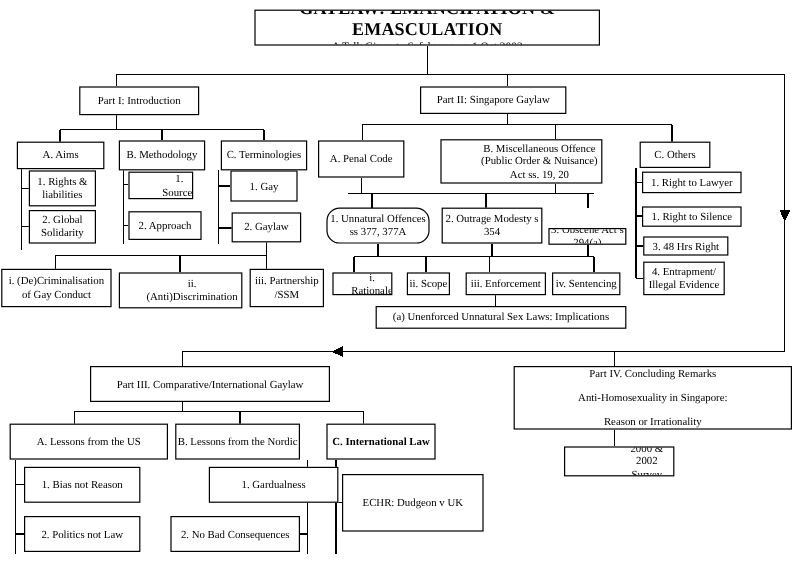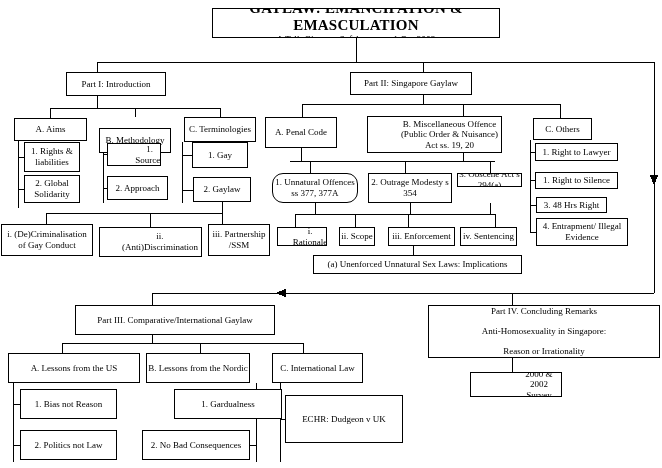--- a/index.html
+++ b/index.html
@@ -48,53 +48,53 @@
     <polygon fill="#000" points="276,293 286,288.5 286,297.5"></polygon>
   </svg>
 
   <div class="node stack" id="n-title" style="left:212px;top:8px;width:288px;height:30px;">
     <span class="ln t1">GAYLAW: EMANCIPATION &amp; EMASCULATION</span>
     <span class="ln t2">A Talk Given to Safehaven on 1 Oct 2002</span>
   </div>
 
   <div class="node" style="left:66px;top:72px;width:100px;height:24px;">Part I: Introduction</div>
   <div class="node" style="left:14px;top:118px;width:73px;height:23px;">A. Aims</div>
-  <div class="node" style="left:99px;top:128px;width:72px;height:25px;">B. Methodology</div>
+  <div class="node" style="left:99px;top:117px;width:72px;height:25px;">B. Methodology</div>
   <div class="node" style="left:184px;top:117px;width:72px;height:25px;">C. Terminologies</div>
   <div class="node" style="left:24px;top:142px;width:56px;height:30px;">1. Rights &amp; liabilities</div>
   <div class="node" style="left:24px;top:175px;width:56px;height:28px;">2. Global Solidarity</div>
   <div class="node" style="left:107px;top:143px;width:54px;height:23px;padding-left:32px;">1. Sources</div>
   <div class="node" style="left:107px;top:176px;width:61px;height:24px;">2. Approach</div>
   <div class="node" style="left:192px;top:142px;width:56px;height:26px;">1. Gay</div>
   <div class="node" style="left:193px;top:177px;width:58px;height:25px;">2. Gaylaw</div>
   <div class="node" style="left:1px;top:224px;width:92px;height:32px;">i. (De)Criminalisation of Gay Conduct</div>
   <div class="node" style="left:99px;top:227px;width:103px;height:30px;padding-left:20px;">ii. (Anti)Discrimination</div>
   <div class="node" style="left:208px;top:224px;width:62px;height:32px;">iii. Partnership /SSM</div>
 
   <div class="node" style="left:350px;top:72px;width:122px;height:23px;">Part II: Singapore Gaylaw</div>
   <div class="node" style="left:265px;top:117px;width:72px;height:31px;">A. Penal Code</div>
   <div class="node" style="left:367px;top:116px;width:135px;height:37px;padding-left:31px;">B. Miscellaneous Offence (Public Order &amp; Nuisance) Act ss. 19, 20</div>
   <div class="node" style="left:533px;top:118px;width:59px;height:22px;">C. Others</div>
   <div class="node" style="left:272px;top:173px;width:86px;height:30px;border-radius:11px;">1. Unnatural Offences ss 377, 377A</div>
   <div class="node" style="left:368px;top:173px;width:84px;height:30px;text-align:center;">2. Outrage Modesty s 354</div>
-  <div class="node" style="left:457px;top:173px;width:65px;height:14px;">3. Obscene Act s 294(a)</div>
+  <div class="node" style="left:457px;top:190px;width:65px;height:14px;">3. Obscene Act s 294(a)</div>
   <div class="node" style="left:277px;top:227px;width:50px;height:19px;padding-left:17px;">i. Rationale</div>
   <div class="node" style="left:339px;top:227px;width:36px;height:19px;">ii. Scope</div>
   <div class="node" style="left:388px;top:227px;width:67px;height:19px;">iii. Enforcement</div>
   <div class="node" style="left:460px;top:227px;width:57px;height:19px;">iv. Sentencing</div>
   <div class="node" style="left:313px;top:255px;width:209px;height:19px;">(a) Unenforced Unnatural Sex Laws: Implications</div>
   <div class="node" style="left:535px;top:143px;width:83px;height:18px;">1. Right to Lawyer</div>
   <div class="node" style="left:535px;top:172px;width:83px;height:17px;">1. Right to Silence</div>
   <div class="node" style="left:536px;top:197px;width:71px;height:16px;">3. 48 Hrs Right</div>
-  <div class="node" style="left:536px;top:218px;width:92px;height:28px;">4. Entrapment/ Illegal Evidence</div>
+  <div class="node" style="left:536px;top:218px;width:68px;height:28px;">4. Entrapment/ Illegal Evidence</div>
 
   <div class="node" style="left:75px;top:305px;width:200px;height:30px;">Part III. Comparative/International Gaylaw</div>
   <div class="node" style="left:8px;top:353px;width:132px;height:30px;">A. Lessons from the US</div>
   <div class="node" style="left:146px;top:353px;width:104px;height:30px;">B. Lessons from the Nordic</div>
-  <div class="node" style="left:272px;top:353px;width:91px;height:30px;">C. International Law</div>
+  <div class="node" style="left:272px;top:353px;width:91px;height:30px;font-weight:bold;">C. International Law</div>
   <div class="node" style="left:20px;top:389px;width:97px;height:30px;">1. Bias not Reason</div>
   <div class="node" style="left:20px;top:430px;width:97px;height:30px;">2. Politics not Law</div>
   <div class="node" style="left:142px;top:389px;width:108px;height:30px;margin-left:32px;">1. Gardualness</div>
   <div class="node" style="left:142px;top:430px;width:108px;height:30px;">2. No Bad Consequences</div>
   <div class="node" style="left:285px;top:395px;width:118px;height:48px;">ECHR: Dudgeon v UK</div>
 
   <div class="node stack" style="left:428px;top:305px;width:232px;height:53px;justify-content:space-between;">
     <span class="ln">Part IV. Concluding Remarks</span>
     <span class="ln">Anti-Homosexuality in Singapore:</span>
     <span class="ln">Reason or Irrationality</span>

